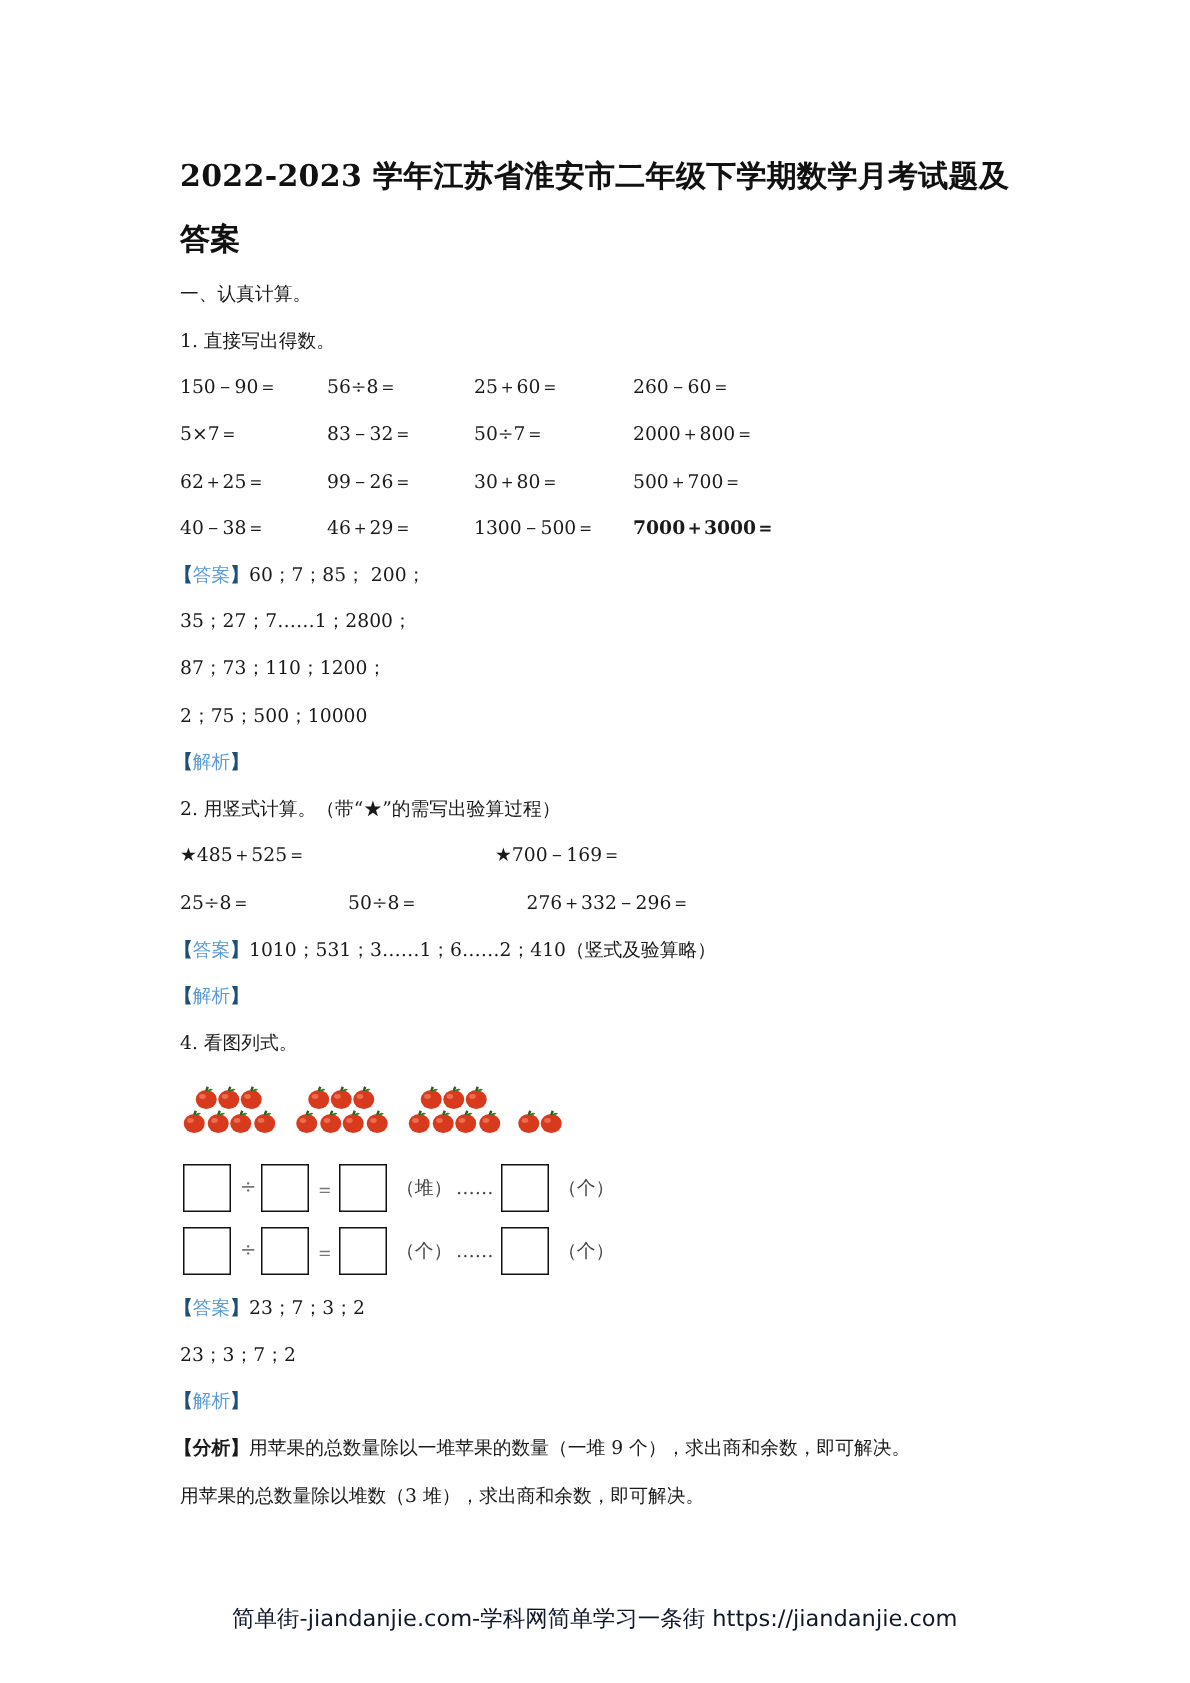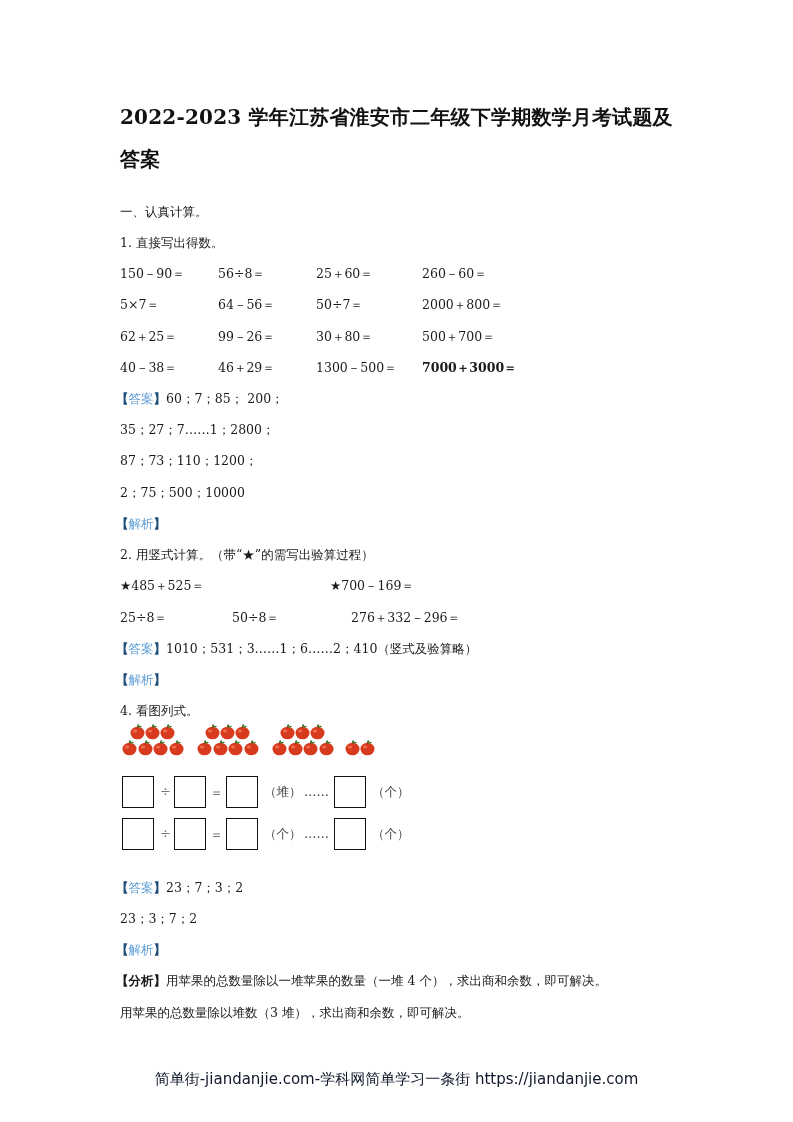--- a/index.html
+++ b/index.html
@@ -1,20 +1,20 @@
 <!DOCTYPE html>
 <html><head>
 <meta charset="utf-8">
 <style>
   html, body { margin: 0; padding: 0; background: #ffffff; }
   body { width: 793px; height: 1122px; position: relative; overflow: hidden;
          font-family: "DejaVu Serif", "Liberation Serif", serif; color: #1a1a1a; }
   .abs { position: absolute; white-space: nowrap; }
   .title { left: 120px; font-size: 20px; font-weight: bold; font-family: "DejaVu Serif", serif; letter-spacing: 0.2px; color: #111; }
-  .txt { font-size: 12.5px; line-height: 16px; margin-top: 16px; }
+  .txt { font-size: 12.5px; line-height: 16px; }
   .lbl { color: #5b9bd5; text-align: right; }
   .lbl .br { color: #1f4e79; font-weight: bold; }
   .box { position: absolute; width: 32px; height: 32px; border: 1.5px solid #111; box-sizing: border-box; background: #fff; }
   .op { font-size: 13px; color: #777; }
   .unit { font-size: 12.5px; color: #444; }
   .footer { left: 0; width: 793px; text-align: center; top: 1070px; font-family: "DejaVu Sans", sans-serif; font-size: 15px; color: #0f172a; }
 </style>
 </head>
 <body>
 
@@ -25,21 +25,21 @@
 
 <div class="abs txt" style="left:120px; top:219px;">1. 直接写出得数。</div>
 
 <div>
   <div class="abs txt" style="left:120px; top:250px;">150－90＝</div>
   <div class="abs txt" style="left:218px; top:250px;">56÷8＝</div>
   <div class="abs txt" style="left:316px; top:250px;">25＋60＝</div>
   <div class="abs txt" style="left:422px; top:250px;">260－60＝</div>
 
   <div class="abs txt" style="left:120px; top:281px;">5×7＝</div>
-  <div class="abs txt" style="left:218px; top:281px;">64－56＝</div>
+  <div class="abs txt" style="left:218px; top:281px;">83－32＝</div>
   <div class="abs txt" style="left:316px; top:281px;">50÷7＝</div>
   <div class="abs txt" style="left:422px; top:281px;">2000＋800＝</div>
 
   <div class="abs txt" style="left:120px; top:313px;">62＋25＝</div>
   <div class="abs txt" style="left:218px; top:313px;">99－26＝</div>
   <div class="abs txt" style="left:316px; top:313px;">30＋80＝</div>
   <div class="abs txt" style="left:422px; top:313px;">500＋700＝</div>
 
   <div class="abs txt" style="left:120px; top:344px;">40－38＝</div>
   <div class="abs txt" style="left:218px; top:344px;">46＋29＝</div>
@@ -144,17 +144,17 @@
 </div>
 
 <div class="abs txt" style="left:116px; top:864px;">
   <span class="lbl"><span class="br">【</span><span>答案</span><span class="br">】</span></span><span>23；7；3；2</span>
 </div>
 <div class="abs txt" style="left:120px; top:895px;">23；3；7；2</div>
 <div class="abs txt" style="left:116px; top:926px;">
   <span class="lbl"><span class="br">【</span><span>解析</span><span class="br">】</span></span>
 </div>
 <div class="abs txt" style="left:116px; top:957px;">
-  <span style="font-weight:bold;">【分析】</span><span>用苹果的总数量除以一堆苹果的数量（一堆 4 个），求出商和余数，即可解决。</span>
+  <span style="font-weight:bold;">【分析】</span><span>用苹果的总数量除以一堆苹果的数量（一堆 9 个），求出商和余数，即可解决。</span>
 </div>
 <div class="abs txt" style="left:120px; top:989px;">用苹果的总数量除以堆数（3 堆），求出商和余数，即可解决。</div>
 
 <div class="abs footer">简单街-jiandanjie.com-学科网简单学习一条街 https://jiandanjie.com</div>
 
 </body></html>

